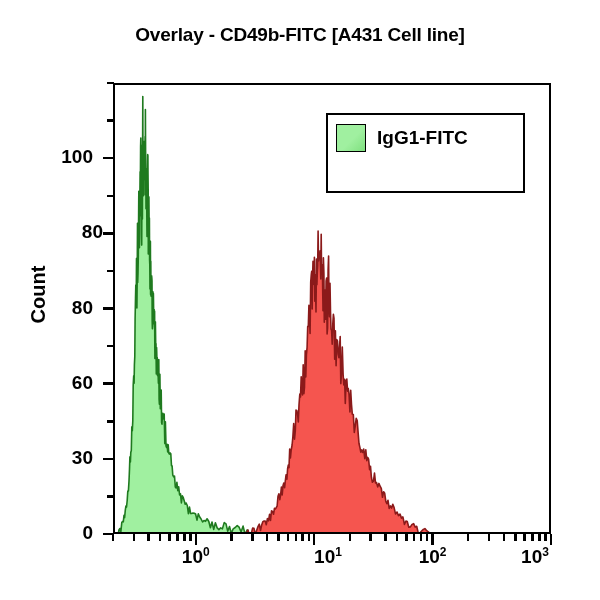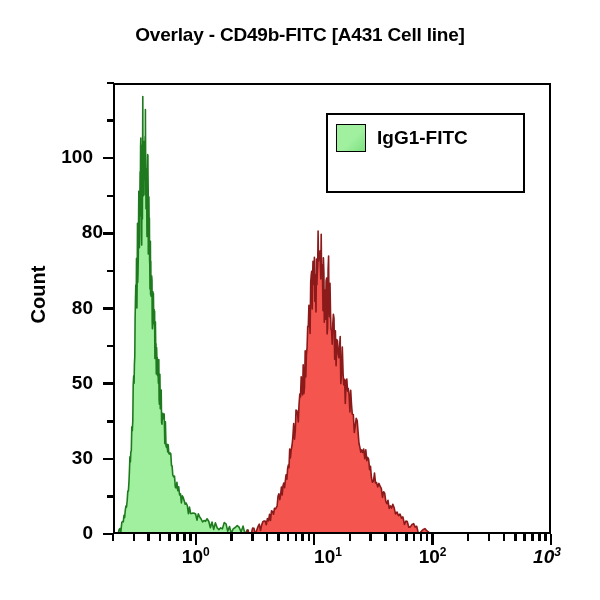--- a/index.html
+++ b/index.html
@@ -94,21 +94,21 @@
   <div class="ylabel">Count</div>
 
   <div id="yaxis">
       <div class="tick ytick-major" style="top: 532.75px;"></div>
       <div class="ylabtxt" style="left: 55px; top: 522px;">0</div>
       <div class="tick ytick-minor" style="top: 495.167px;"></div>
       <div class="tick ytick-major" style="top: 457.583px;"></div>
       <div class="ylabtxt" style="left: 55px; top: 446.833px;">30</div>
       <div class="tick ytick-minor" style="top: 420px;"></div>
       <div class="tick ytick-major" style="top: 382.417px;"></div>
-      <div class="ylabtxt" style="left: 55px; top: 371.667px;">50</div>
+      <div class="ylabtxt" style="left: 55px; top: 371.667px;">60</div>
       <div class="tick ytick-minor" style="top: 344.833px;"></div>
       <div class="tick ytick-major" style="top: 307.25px;"></div>
       <div class="ylabtxt" style="left: 55px; top: 296.5px;">80</div>
       <div class="tick ytick-minor" style="top: 269.667px;"></div>
       <div class="tick ytick-major" style="top: 232.083px;"></div>
       <div class="ylabtxt" style="left: 65px; top: 221.333px;">80</div>
       <div class="tick ytick-minor" style="top: 194.5px;"></div>
       <div class="tick ytick-major" style="top: 156.917px;"></div>
       <div class="ylabtxt" style="left: 55px; top: 146.167px;">100</div>
       <div class="tick ytick-minor" style="top: 119.333px;"></div>
@@ -147,21 +147,21 @@
       <div class="tick xtick-minor" style="left: 502.629px;"></div>
       <div class="tick xtick-minor" style="left: 514.105px;"></div>
       <div class="tick xtick-minor" style="left: 523.481px;"></div>
       <div class="tick xtick-minor" style="left: 531.408px;"></div>
       <div class="tick xtick-minor" style="left: 538.275px;"></div>
       <div class="tick xtick-minor" style="left: 544.332px;"></div>
       <div class="tick xtick-major" style="left: 549.75px;"></div>
       <div class="xlabtxt" style="left: 160.766px;">10<sup>0</sup></div>
       <div class="xlabtxt" style="left: 293px;">10<sup>1</sup></div>
       <div class="xlabtxt" style="left: 397.589px;">10<sup>2</sup></div>
-      <div class="xlabtxt" style="left: 512px; font-style: italic;">10<sup>3</sup></div>
+      <div class="xlabtxt" style="left: 500px;">10<sup>3</sup></div>
     </div>
 
   <div class="plot">
     <svg id="curves" width="443" height="456" viewBox="0 0 443 456">
         <path d="M 5.0 453.5 L 5.0 453.5 L 5.9 446.9 L 6.9 445.5 L 7.8 449.3 L 8.8 439.4 L 9.7 438.3 L 10.3 438.8 L 11.0 432.3 L 11.6 434.6 L 12.3 427.2 L 12.9 423.1 L 13.5 424.1 L 14.2 417.5 L 14.8 408.1 L 15.4 408.0 L 16.0 398.0 L 16.5 386.1 L 16.9 373.7 L 17.4 379.0 L 17.8 369.2 L 18.3 367.5 L 18.8 343.7 L 19.3 347.8 L 19.8 337.7 L 20.2 302.1 L 20.7 292.7 L 21.1 300.2 L 21.4 281.9 L 21.8 273.3 L 22.1 236.0 L 22.5 215.3 L 22.8 202.0 L 23.2 222.0 L 23.5 175.5 L 23.9 224.9 L 24.2 195.5 L 24.5 140.3 L 24.7 199.5 L 25.0 190.2 L 25.3 173.7 L 25.5 148.3 L 25.8 108.3 L 26.0 120.7 L 26.2 120.6 L 26.4 164.8 L 26.7 152.2 L 26.9 111.2 L 27.1 88.8 L 27.3 111.3 L 27.6 63.3 L 27.8 55.1 L 28.0 132.7 L 28.2 62.2 L 28.4 64.0 L 28.7 162.1 L 28.9 116.2 L 29.1 88.6 L 29.2 94.7 L 29.4 136.1 L 29.6 63.1 L 29.8 13.6 L 30.0 87.7 L 30.1 71.4 L 30.3 86.6 L 30.5 112.8 L 30.7 58.2 L 30.9 66.5 L 31.0 63.4 L 31.2 70.2 L 31.4 96.4 L 31.6 76.4 L 31.7 93.5 L 31.9 79.8 L 32.1 53.6 L 32.3 111.7 L 32.4 26.5 L 32.6 68.1 L 32.7 75.6 L 32.9 101.1 L 33.0 125.7 L 33.2 109.2 L 33.3 86.6 L 33.4 102.0 L 33.6 86.1 L 33.7 112.1 L 33.9 143.5 L 34.0 153.4 L 34.2 110.2 L 34.4 85.3 L 34.5 86.9 L 34.7 71.6 L 34.9 72.6 L 35.0 90.2 L 35.2 107.5 L 35.3 171.0 L 35.5 153.0 L 35.7 164.0 L 35.9 113.9 L 36.1 137.2 L 36.3 161.0 L 36.4 135.1 L 36.6 177.3 L 36.8 181.9 L 37.0 206.0 L 37.2 200.3 L 37.4 158.4 L 37.6 211.6 L 37.8 178.2 L 38.0 213.1 L 38.2 205.0 L 38.4 205.3 L 38.6 192.7 L 38.8 194.6 L 39.0 197.7 L 39.2 238.5 L 39.4 245.8 L 39.7 242.9 L 39.9 208.7 L 40.2 211.4 L 40.4 210.6 L 40.7 232.3 L 40.9 240.7 L 41.1 226.5 L 41.4 227.7 L 41.6 228.3 L 41.9 275.5 L 42.1 270.6 L 42.4 238.7 L 42.7 261.0 L 43.0 260.6 L 43.3 291.0 L 43.6 264.6 L 43.9 275.2 L 44.2 274.4 L 44.5 292.6 L 44.8 289.3 L 45.1 290.5 L 45.4 300.3 L 45.8 276.6 L 46.1 316.1 L 46.4 321.3 L 46.9 291.2 L 47.3 325.8 L 47.7 325.6 L 48.2 307.1 L 48.6 339.5 L 49.0 341.1 L 49.4 331.8 L 49.8 330.2 L 50.2 335.5 L 50.6 335.8 L 51.2 331.1 L 51.8 360.6 L 52.4 338.8 L 53.0 363.0 L 53.6 364.5 L 54.1 361.3 L 54.7 368.9 L 55.2 361.7 L 55.8 370.0 L 56.4 371.1 L 57.1 369.9 L 57.8 370.8 L 58.5 382.8 L 59.1 382.8 L 59.8 392.2 L 60.7 393.8 L 61.5 393.0 L 62.3 404.0 L 63.1 405.0 L 63.9 399.4 L 64.8 407.6 L 65.7 403.9 L 66.6 412.0 L 67.5 410.8 L 68.4 419.9 L 69.3 412.8 L 70.3 414.7 L 71.2 417.7 L 72.2 421.2 L 73.1 420.0 L 74.3 422.5 L 75.4 430.7 L 76.5 424.1 L 77.6 430.5 L 78.7 430.5 L 80.0 430.0 L 81.3 430.2 L 82.6 431.0 L 84.0 437.1 L 85.3 430.9 L 86.7 434.0 L 88.1 436.0 L 89.6 439.0 L 91.0 437.5 L 92.5 438.3 L 94.1 435.8 L 95.8 438.5 L 97.4 444.7 L 99.0 439.0 L 100.7 446.4 L 102.4 439.7 L 104.2 444.9 L 105.9 446.6 L 107.7 444.9 L 109.4 445.9 L 111.2 439.6 L 113.0 440.9 L 114.7 448.1 L 116.5 443.5 L 118.3 450.3 L 120.2 445.8 L 122.2 444.5 L 124.2 442.6 L 126.1 444.2 L 128.1 448.9 L 130.1 443.1 L 132.1 451.5 L 134.2 446.9 L 136.2 451.8 L 138.2 449.9 L 140.2 450.9 L 142.2 453.5 L 144.2 451.8 L 146.2 448.9 L 148.2 445.8 L 150.4 451.8 L 152.5 453.5 L 154.7 453.5 L 156.9 449.8 L 159.1 449.7 L 159.9 453.5 L 160.6 453.3 L 161.4 453.5 L 162.2 453.5 L 162.2 453.5 Z" fill="#A0F0A0" stroke="#1F7A1F" stroke-width="1.6" stroke-linejoin="round"></path>
         <path d="M 130.3 453.5 L 130.3 450.6 L 131.9 449.9 L 133.5 449.4 L 135.0 447.0 L 136.6 453.4 L 138.2 450.9 L 139.6 445.1 L 141.0 445.3 L 142.3 451.7 L 143.7 447.2 L 145.1 443.4 L 146.3 441.1 L 147.5 447.5 L 148.7 441.9 L 149.9 438.6 L 151.1 438.0 L 152.2 438.0 L 153.3 441.7 L 154.4 435.6 L 155.5 437.8 L 156.6 431.2 L 157.5 437.5 L 158.5 427.8 L 159.5 428.5 L 160.5 431.3 L 161.5 425.2 L 162.4 425.9 L 163.2 424.7 L 164.1 423.2 L 165.0 413.3 L 165.9 410.8 L 166.8 416.6 L 167.6 412.1 L 168.4 404.0 L 169.2 411.9 L 170.0 402.7 L 170.8 400.1 L 171.6 404.6 L 172.3 398.0 L 173.1 391.7 L 173.9 396.1 L 174.6 385.7 L 175.3 382.1 L 176.0 384.6 L 176.7 366.0 L 177.4 375.0 L 178.2 367.0 L 179.1 362.0 L 179.9 353.5 L 180.7 340.6 L 181.5 356.2 L 182.3 347.8 L 183.0 327.1 L 183.8 327.5 L 184.6 331.5 L 185.3 338.9 L 186.0 322.0 L 186.8 311.1 L 187.5 314.0 L 188.2 293.7 L 188.9 306.8 L 189.5 311.9 L 190.2 281.8 L 190.9 310.6 L 191.5 304.1 L 192.2 267.7 L 192.8 294.0 L 193.4 271.9 L 194.1 264.2 L 194.7 243.4 L 195.3 243.7 L 195.9 222.4 L 196.5 236.3 L 197.1 250.5 L 197.7 199.3 L 198.3 191.3 L 198.7 188.4 L 199.2 225.9 L 199.6 193.5 L 200.0 178.3 L 200.5 192.0 L 200.9 201.4 L 201.4 174.2 L 201.8 218.3 L 202.2 191.6 L 202.6 208.7 L 203.0 229.0 L 203.5 176.1 L 203.9 201.7 L 204.3 189.7 L 204.7 183.0 L 205.1 148.0 L 205.5 178.0 L 205.9 171.4 L 206.3 170.7 L 206.7 172.2 L 207.1 167.8 L 207.4 181.6 L 207.8 195.9 L 208.2 151.3 L 208.6 190.3 L 209.0 181.5 L 209.5 193.0 L 210.0 227.8 L 210.4 174.9 L 210.9 190.3 L 211.3 239.3 L 211.7 206.7 L 212.2 228.6 L 212.6 236.2 L 213.1 197.9 L 213.6 195.1 L 214.1 251.0 L 214.6 244.9 L 215.1 186.7 L 215.6 173.0 L 216.0 225.5 L 216.5 233.8 L 217.0 200.3 L 217.5 228.5 L 218.0 246.1 L 218.6 247.3 L 219.2 261.2 L 219.8 241.1 L 220.4 231.3 L 221.0 235.4 L 221.7 276.3 L 222.4 247.7 L 223.1 282.8 L 223.8 256.6 L 224.5 258.0 L 225.2 271.0 L 225.9 274.6 L 226.5 264.2 L 227.2 253.6 L 227.8 300.6 L 228.6 289.4 L 229.3 264.0 L 230.1 291.1 L 230.8 302.0 L 231.6 296.3 L 232.3 320.5 L 233.1 297.7 L 233.8 296.1 L 234.6 308.3 L 235.3 305.6 L 236.1 312.0 L 236.9 328.9 L 237.7 307.2 L 238.5 321.5 L 239.3 331.1 L 240.3 331.4 L 241.3 349.4 L 242.3 342.6 L 243.2 335.3 L 244.2 337.5 L 245.1 349.4 L 246.0 360.5 L 246.9 364.4 L 247.8 369.2 L 248.7 366.9 L 249.7 369.5 L 250.7 366.0 L 251.8 375.6 L 252.8 366.9 L 253.8 377.6 L 254.7 374.4 L 255.6 376.1 L 256.6 386.7 L 257.5 383.3 L 258.4 394.2 L 259.4 399.3 L 260.5 398.2 L 261.5 390.1 L 262.5 399.9 L 263.5 399.5 L 264.7 403.9 L 265.9 400.4 L 267.1 403.2 L 268.3 405.3 L 269.5 414.3 L 270.6 408.7 L 271.7 410.3 L 272.8 418.4 L 273.9 420.7 L 275.0 417.3 L 276.2 425.4 L 277.4 422.9 L 278.6 425.1 L 279.8 421.3 L 281.0 424.2 L 282.5 430.9 L 284.0 429.0 L 285.5 432.6 L 287.0 431.1 L 288.5 435.1 L 289.9 433.9 L 291.4 441.4 L 292.9 438.1 L 294.3 438.6 L 295.8 444.2 L 297.4 443.9 L 299.0 441.4 L 300.6 440.7 L 302.2 444.1 L 303.7 443.3 L 305.4 450.7 L 307.0 449.9 L 308.6 448.0 L 310.3 446.4 L 311.9 445.6 L 313.4 447.3 L 314.9 448.5 L 316.4 449.8 L 317.9 453.5 L 319.5 453.4 L 320.2 452.2 L 321.0 451.2 L 321.8 453.5 L 322.6 453.2 L 322.6 453.5 Z" fill="#F5554F" stroke="#8B1A1A" stroke-width="1.6" stroke-linejoin="round"></path>
       </svg>
   </div>
 
   <div class="legend">

